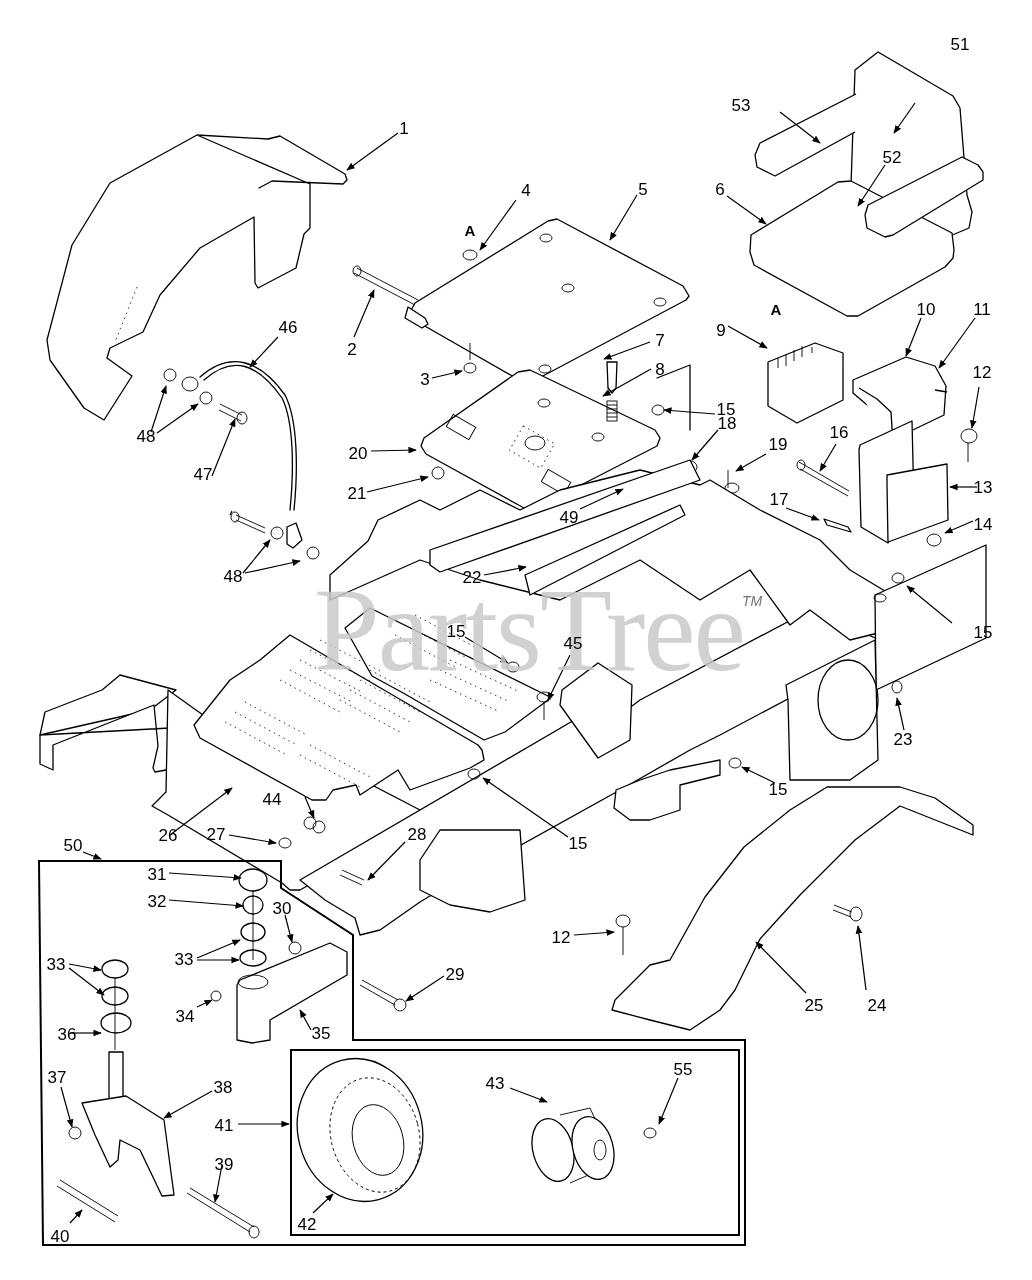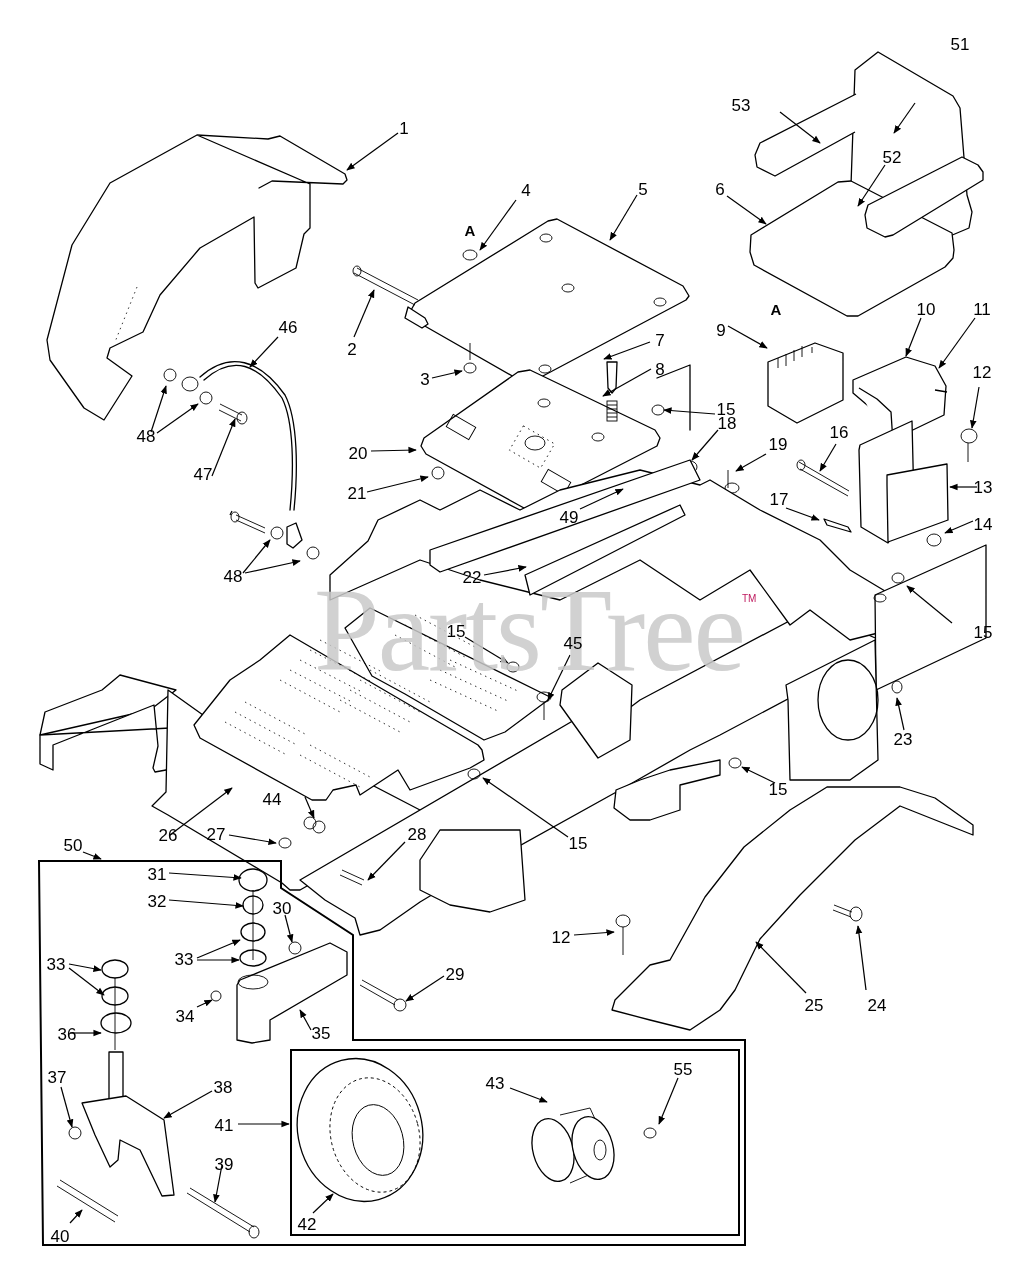--- a/index.html
+++ b/index.html
@@ -13,21 +13,21 @@
   .solidw { fill: #fff; stroke: #000; stroke-width: 1.3; stroke-linejoin: round; }
   .box { fill: none; stroke: #000; stroke-width: 2; }
   .arrow { stroke: #000; stroke-width: 1.2; fill: none; }
   .callout { position: absolute; font-size: 17px; color: #000; line-height: 1;
              transform: translate(-50%, -50%); white-space: nowrap; }
   .view-tag { position: absolute; font-size: 15px; font-weight: bold; color: #000;
               transform: translate(-50%, -50%); }
   .watermark { position: absolute; left: 278px; top: 572px; font-family: "Liberation Serif", serif;
                font-size: 118px; color: #c9c9c9; letter-spacing: -2px; opacity: 0.85;
                pointer-events: none; line-height: 1; margin-left: 36px; }
-  .tm { position: absolute; left: 742px; top: 593px; font-size: 10px; color: #be185d; }
+  .tm { position: absolute; left: 742px; top: 593px; font-size: 14px; color: #737373; font-style: italic; }
 </style>
 </head>
 <body>
 
 <div id="stage">
 
   <svg id="art" width="1032" height="1280" viewBox="0 0 1032 1280">
     <defs>
       <marker id="ah" viewBox="0 0 10 10" refX="9" refY="5" markerWidth="7" markerHeight="7" orient="auto">
         <path d="M0,1 L10,5 L0,9 z" fill="#000"></path>

